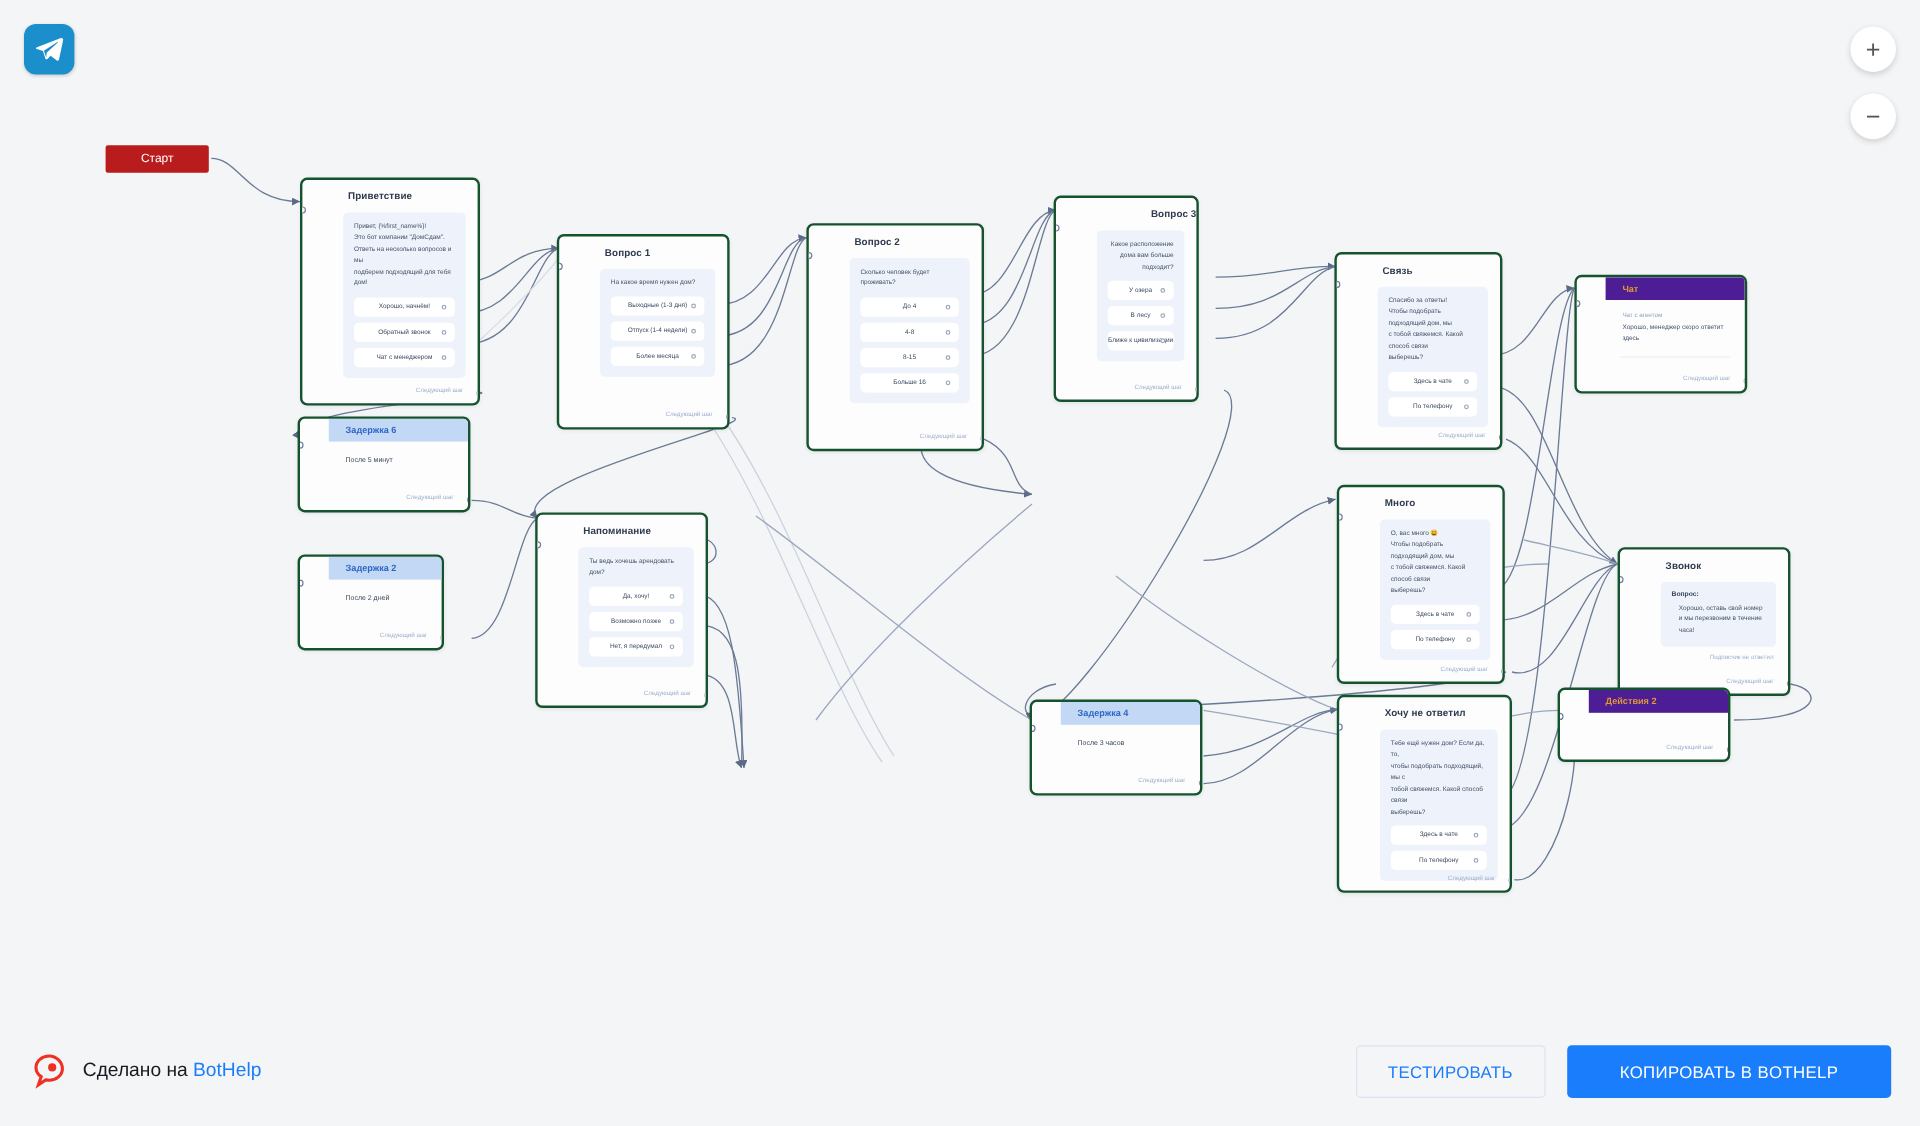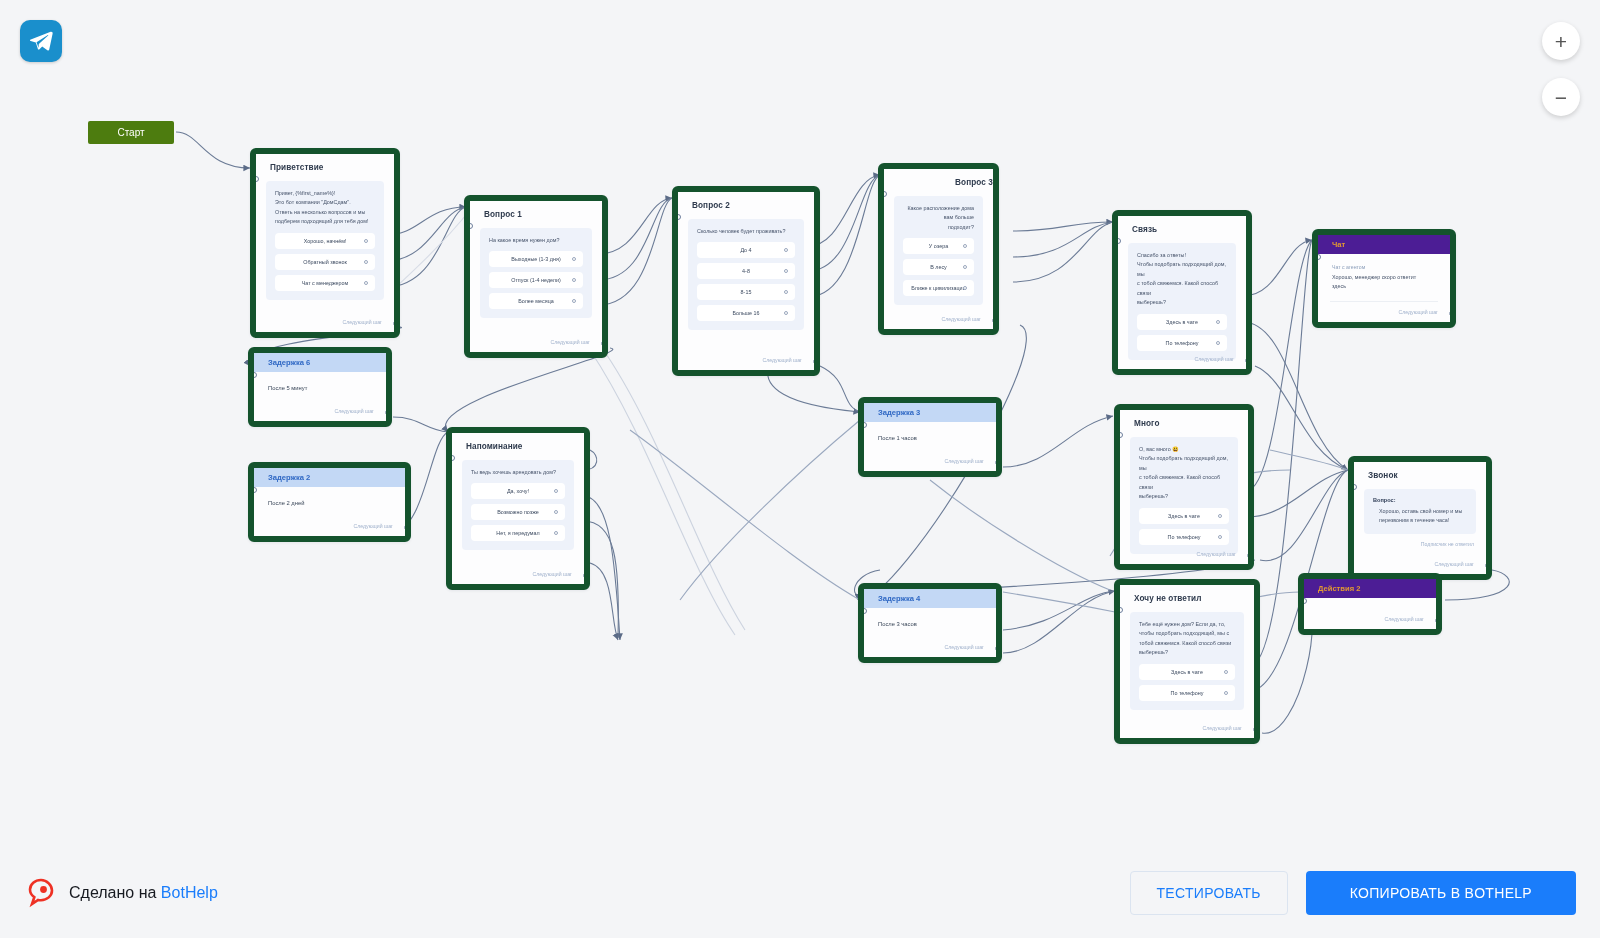--- a/index.html
+++ b/index.html
@@ -36,33 +36,34 @@
   #zoom-out { top: 78px; }
 
   
   #canvas { position: absolute; inset: 0; }
   #edges  { position: absolute; left: 0; top: 0; width: 1600px; height: 938px; pointer-events: none; }
 
   
   #start-node {
     position: absolute;
     left: 88px; top: 121px; width: 86px; height: 23px;
-    background: #4d7c0f; border-radius: 2px;
+    background: #b91c1c; border-radius: 2px;
     display: flex; align-items: center; justify-content: center;
     color: #ffffff; font-size: 10px;
   }
 
   
   .node {
     position: absolute;
     background: #fdfdfe;
-    border: 6px solid #14532d;
+    border: 2px solid #14532d;
     border-radius: 6px;
     box-shadow: 0 1px 3px rgba(30,40,70,.07);
     overflow: hidden;
+    padding-left: 24px;
   }
   .node .title {
     font-size: 8.2px; color: #2e3a4d; font-weight: bold;
     padding: 9px 0 0 14px; letter-spacing: .1px;
   }
   .node .body {
     margin: 9px 10px 0 10px;
     background: #eef2fa;
     border-radius: 4px;
     padding: 8px 9px 9px 9px;
@@ -435,35 +436,28 @@
     </div>
 
     <div class="node hdr blue" style="left:248px;top:347px;width:144px;height:80px;">
       <span class="port-in" style="top:19px;"></span>
       <div class="hdrbar">Задержка 6</div>
       <div class="bodytext">После 5 минут</div>
       <div class="nextstep">Следующий шаг</div>
       <span class="port-out"></span>
     </div>
 
-    <div class="node hdr blue" style="left:248px;top:462px;width:163px;height:80px;">
+    <div class="node hdr blue" style="left:248px;top:462px;width:122px;height:80px;">
       <span class="port-in" style="top:19px;"></span>
       <div class="hdrbar">Задержка 2</div>
       <div class="bodytext">После 2 дней</div>
       <div class="nextstep">Следующий шаг</div>
       <span class="port-out"></span>
     </div>
 
-    <div class="node hdr blue" style="left:858px;top:397px;width:144px;height:80px;">
-      <span class="port-in" style="top:19px;"></span>
-      <div class="hdrbar">Задержка 3</div>
-      <div class="bodytext">После 1 часов</div>
-      <div class="nextstep">Следующий шаг</div>
-      <span class="port-out"></span>
-    </div>
 
     <div class="node hdr blue" style="left:858px;top:583px;width:144px;height:80px;">
       <span class="port-in" style="top:19px;"></span>
       <div class="hdrbar">Задержка 4</div>
       <div class="bodytext">После 3 часов</div>
       <div class="nextstep">Следующий шаг</div>
       <span class="port-out"></span>
     </div>
 
     <div class="node hdr orange" style="left:1312px;top:229px;width:144px;height:99px;">

